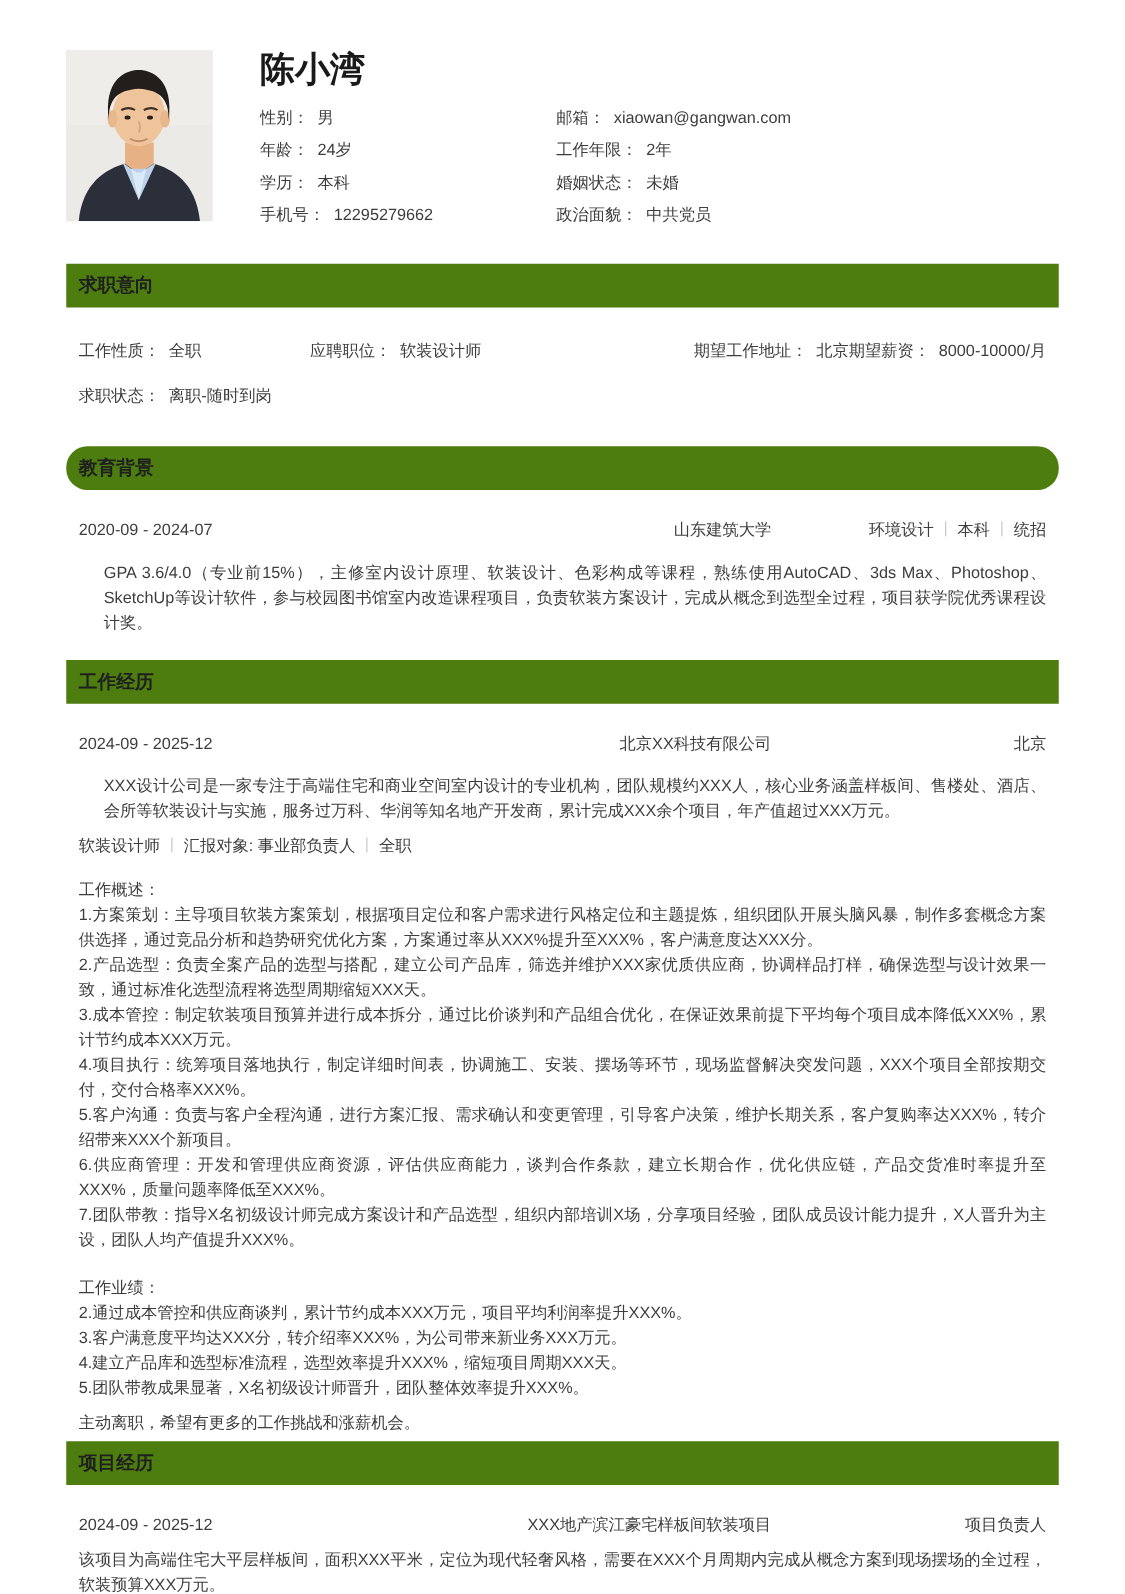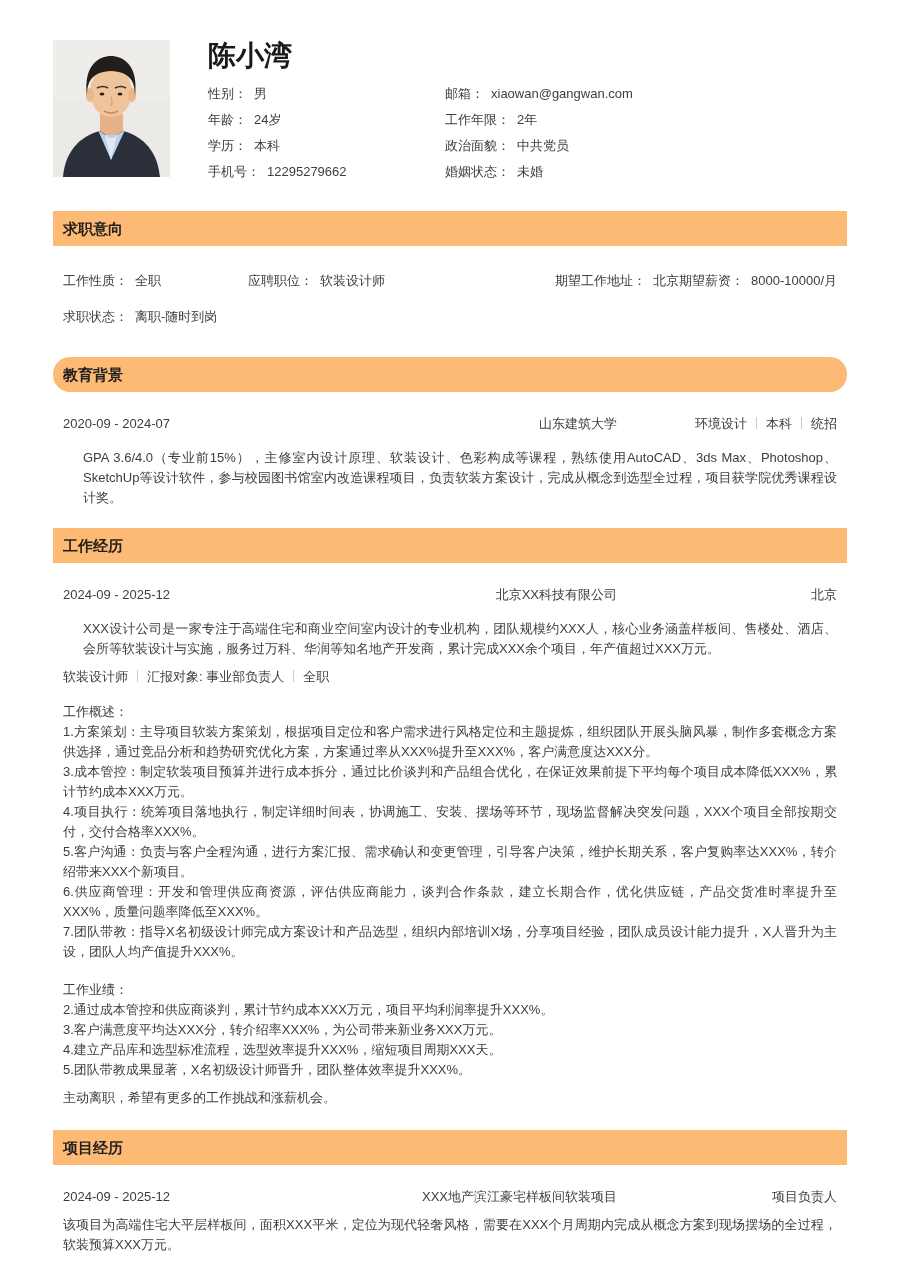--- a/index.html
+++ b/index.html
@@ -15,26 +15,26 @@
   .photo svg{display:block;}
   .header-right{flex:1;padding-top:3px;}
   .name{font-size:28px;font-weight:bold;color:#1a1a1a;margin:0 0 13px 0;line-height:25px;}
   .fields{display:flex;font-size:13px;}
   .fields .col{width:237px;}
   .fields .col.col2{flex:1;}
   .field{height:26px;line-height:26px;white-space:nowrap;}
   .flabel{margin-right:7px;}
   
   .section-bar{
-    margin-top:26px;height:35px;line-height:35px;background:#fdba74;
+    margin-top:26px;height:35px;line-height:35px;background:#4d7c0f;
     padding:0 10px;font-size:15px;font-weight:bold;color:#1f1f1f;
   }
   .sec-gap-lg{margin-top:32px;border-radius:17px;}
   .sec-gap-md{margin-top:20px;}
-  .sec-gap-pr{margin-top:22px;}
+  .sec-gap-pr{margin-top:5px;}
   .content{padding:0 10px;font-size:13px;}
   .ji-row{margin-top:27px;display:flex;line-height:16px;}
   .ji-row2{margin-top:20px;}
   .ji-item{white-space:nowrap;}
   .ji-item.w1{width:185px;}
   .ji-item.w2{width:200px;}
   .ji-item.w3{flex:1;text-align:right;}
   .ji-item.w4{text-align:right;}
   .entry-row{margin-top:24px;display:flex;align-items:baseline;line-height:16px;}
   .entry-date{width:220px;}
@@ -88,22 +88,22 @@
       <div class="fields">
         <div class="col">
           <div class="field"><span class="flabel">性别：</span><span>男</span></div>
           <div class="field"><span class="flabel">年龄：</span><span>24岁</span></div>
           <div class="field"><span class="flabel">学历：</span><span>本科</span></div>
           <div class="field"><span class="flabel">手机号：</span><span>12295279662</span></div>
         </div>
         <div class="col col2">
           <div class="field"><span class="flabel">邮箱：</span><span>xiaowan@gangwan.com</span></div>
           <div class="field"><span class="flabel">工作年限：</span><span>2年</span></div>
+          <div class="field"><span class="flabel">婚姻状态：</span><span>未婚</span></div>
           <div class="field"><span class="flabel">政治面貌：</span><span>中共党员</span></div>
-          <div class="field"><span class="flabel">婚姻状态：</span><span>未婚</span></div>
         </div>
       </div>
     </div>
   </div>
 
   <div class="section-bar"><span>求职意向</span></div>
   <div class="content">
     <div class="ji-row">
       <div class="ji-item w1"><span class="flabel">工作性质：</span><span>全职</span></div>
       <div class="ji-item w2"><span class="flabel">应聘职位：</span><span>软装设计师</span></div>
@@ -134,20 +134,21 @@
       <div class="entry-center">北京XX科技有限公司</div>
       <div class="entry-right">北京</div>
     </div>
     <div class="para">XXX设计公司是一家专注于高端住宅和商业空间室内设计的专业机构，团队规模约XXX人，核心业务涵盖样板间、售楼处、酒店、会所等软装设计与实施，服务过万科、华润等知名地产开发商，累计完成XXX余个项目，年产值超过XXX万元。</div>
     <div class="pos-row">
       <span>软装设计师</span><span class="sep"></span><span>汇报对象: 事业部负责人</span><span class="sep"></span><span>全职</span>
     </div>
     <div class="block">
       <div class="line">工作概述：</div>
       <div class="line">1.方案策划：主导项目软装方案策划，根据项目定位和客户需求进行风格定位和主题提炼，组织团队开展头脑风暴，制作多套概念方案供选择，通过竞品分析和趋势研究优化方案，方案通过率从XXX%提升至XXX%，客户满意度达XXX分。</div>
+      <div class="line">2.产品选型：负责全案产品的选型与搭配，建立公司产品库，筛选并维护XXX家优质供应商，协调样品打样，确保选型与设计效果一致，通过标准化选型流程将选型周期缩短XXX天。</div>
       <div class="line">3.成本管控：制定软装项目预算并进行成本拆分，通过比价谈判和产品组合优化，在保证效果前提下平均每个项目成本降低XXX%，累计节约成本XXX万元。</div>
       <div class="line">4.项目执行：统筹项目落地执行，制定详细时间表，协调施工、安装、摆场等环节，现场监督解决突发问题，XXX个项目全部按期交付，交付合格率XXX%。</div>
       <div class="line">5.客户沟通：负责与客户全程沟通，进行方案汇报、需求确认和变更管理，引导客户决策，维护长期关系，客户复购率达XXX%，转介绍带来XXX个新项目。</div>
       <div class="line">6.供应商管理：开发和管理供应商资源，评估供应商能力，谈判合作条款，建立长期合作，优化供应链，产品交货准时率提升至XXX%，质量问题率降低至XXX%。</div>
       <div class="line">7.团队带教：指导X名初级设计师完成方案设计和产品选型，组织内部培训X场，分享项目经验，团队成员设计能力提升，X人晋升为主设，团队人均产值提升XXX%。</div>
     </div>
     <div class="block block-gap">
       <div class="line">工作业绩：</div>
       <div class="line">2.通过成本管控和供应商谈判，累计节约成本XXX万元，项目平均利润率提升XXX%。</div>
       <div class="line">3.客户满意度平均达XXX分，转介绍率XXX%，为公司带来新业务XXX万元。</div>

